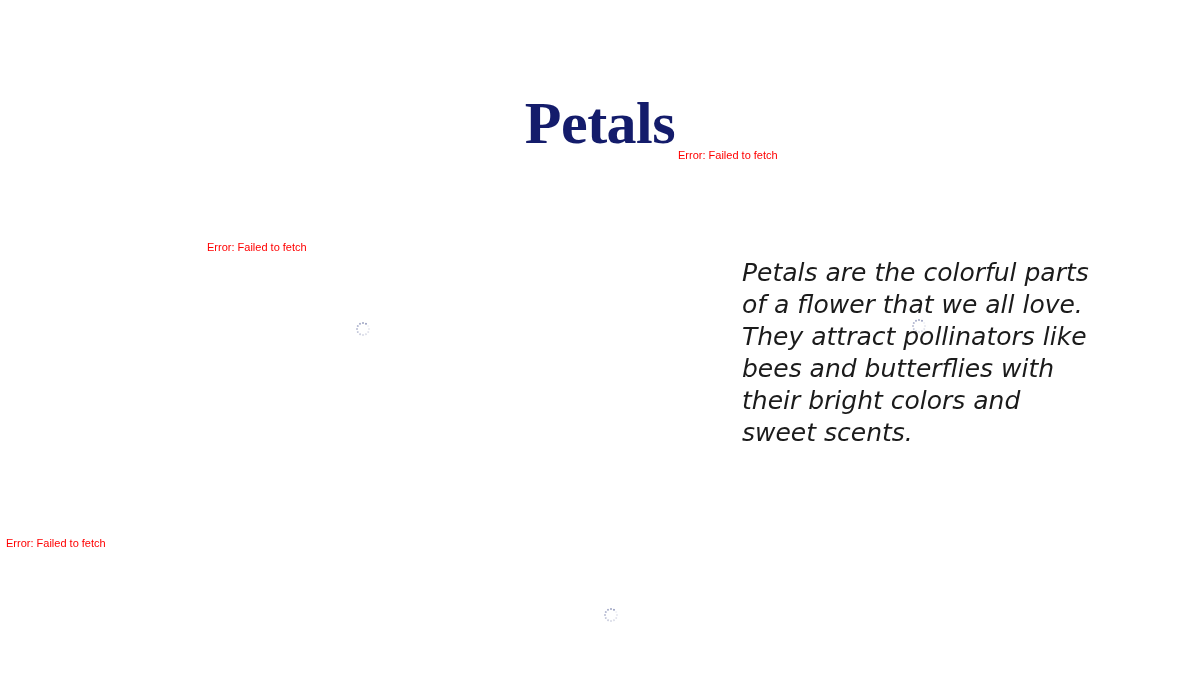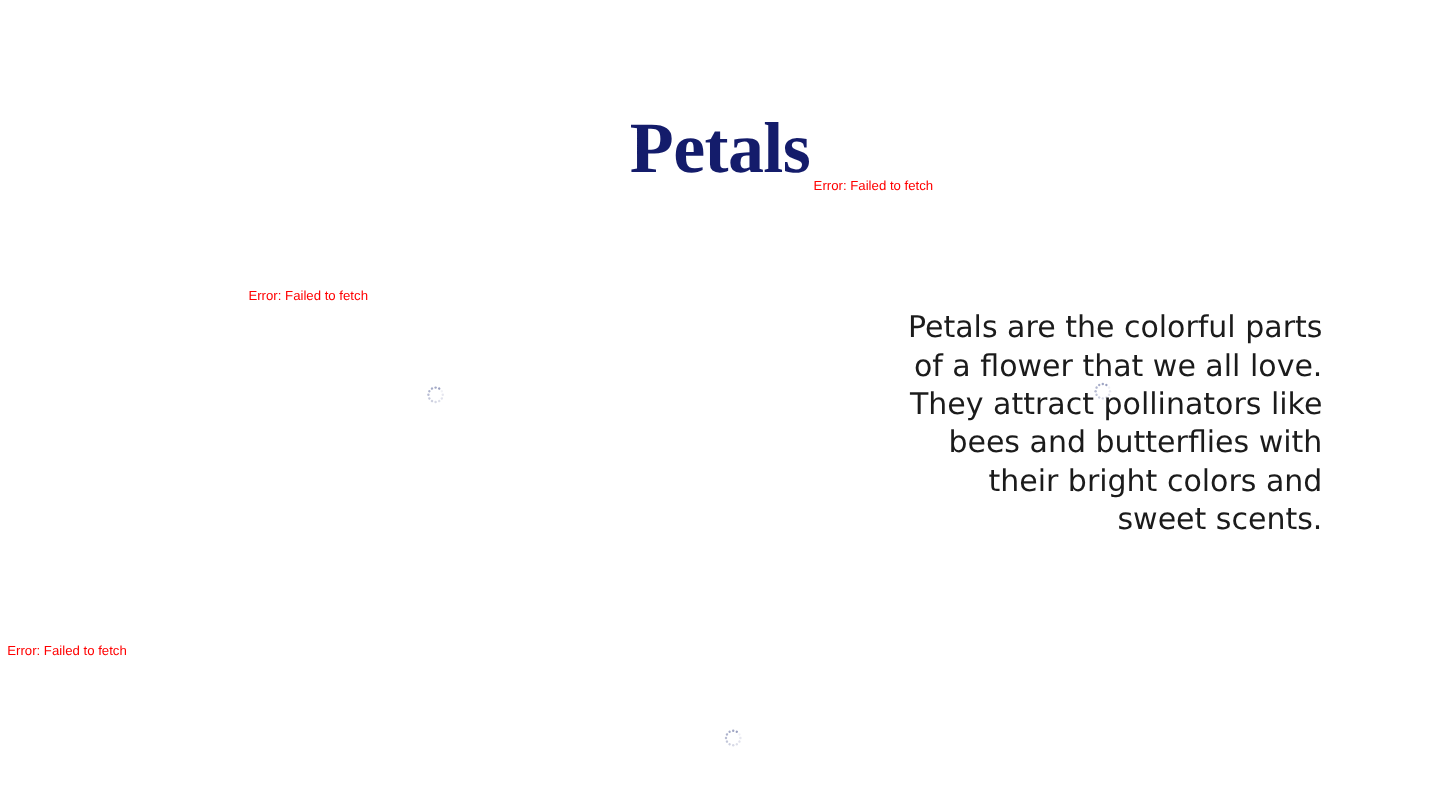--- a/index.html
+++ b/index.html
@@ -78,26 +78,27 @@
 
   .spinner-1 { top: 321px; left: 355px; }
   .spinner-2 { top: 318px; left: 911px; }
   .spinner-3 { top: 607px; left: 603px; }
 
   .description {
     position: absolute;
     top: 232px;
     left: 742px;
     width: 360px;
-    text-align: right;
+    text-align: left;
     font-family: "DejaVu Sans", sans-serif;
     font-size: 25px;
     line-height: 32px;
     color: #1b1b1b;
     font-weight: 400;
+    font-style: italic;
   }
 </style>
 </head>
 <body>
 
 <div class="page">
 
   <h1 class="page-title">Petals</h1>
 
   <div class="error-text error-1">Error: Failed to fetch</div>

